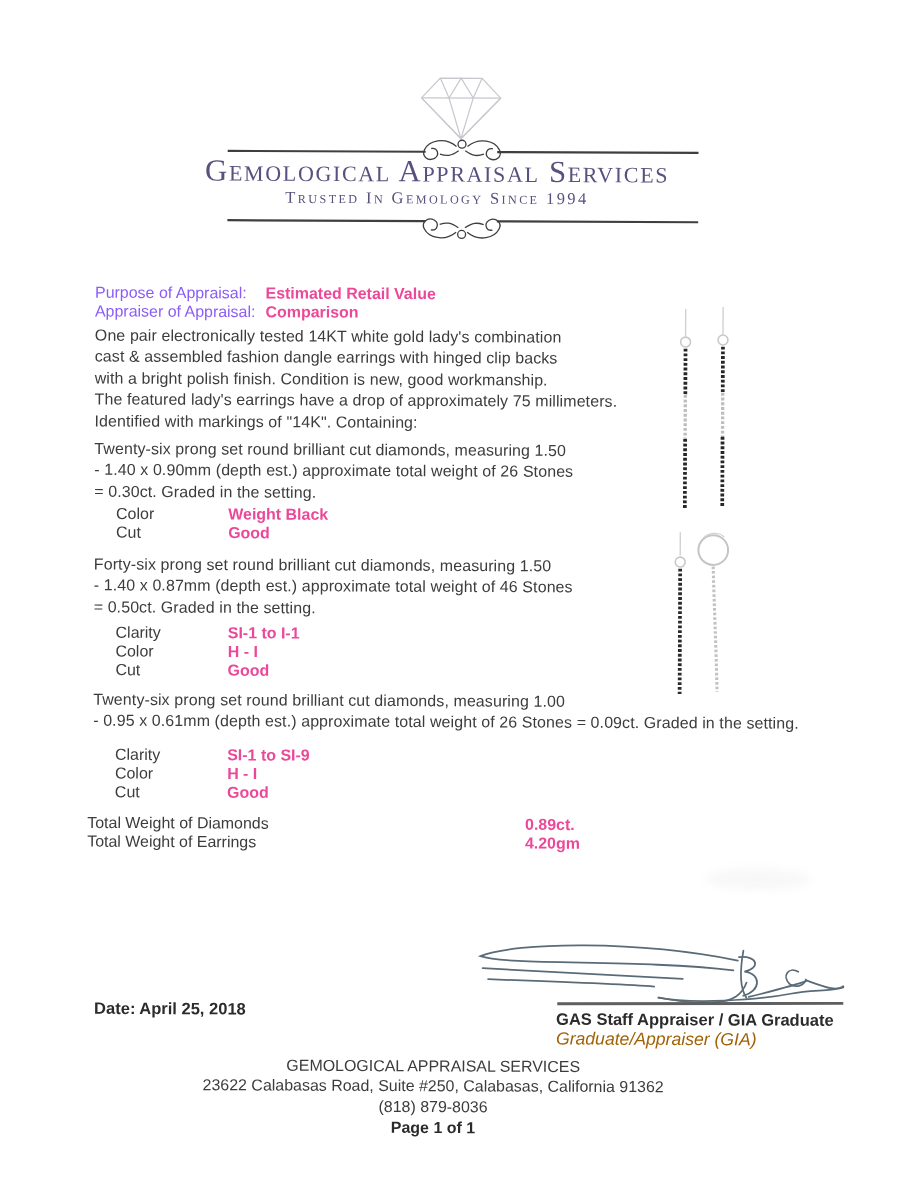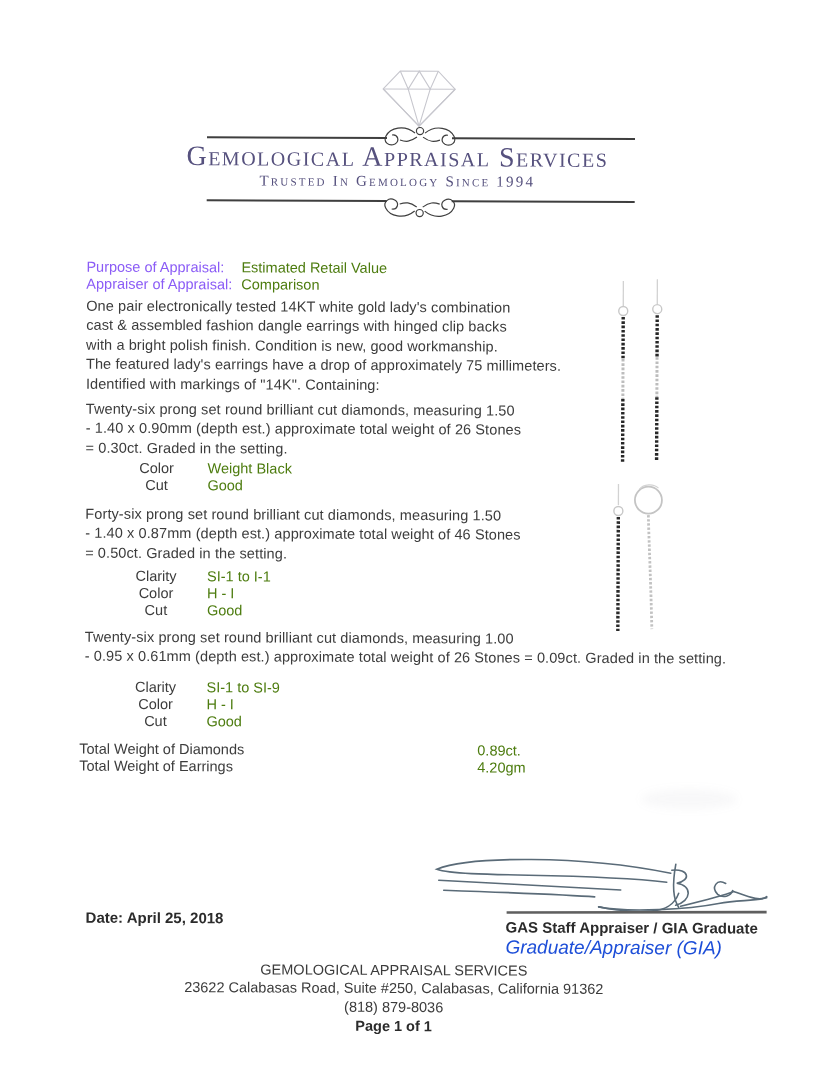--- a/index.html
+++ b/index.html
@@ -1,36 +1,36 @@
 <!DOCTYPE html>
 <html><head>
 <meta charset="utf-8">
 <style>
   html,body{margin:0;padding:0;background:#ffffff;}
   #page{position:relative;width:791px;height:1080px;background:#ffffff;overflow:hidden;
         font-family:"Liberation Sans",sans-serif;color:#3a3a3a;}
   #doc{position:absolute;inset:0;transform:rotate(0.25deg);transform-origin:50% 55%;}
   .abs{position:absolute;}
   .para{font-size:14.5px;line-height:19.4px;white-space:pre-line;letter-spacing:.1px;color:#3c3c3c;}
-  .b{font-weight:normal;color:#4d7c0f;}
+  .b{font-weight:bold;color:#ec4899;}
   .rule{position:absolute;height:2px;background:#3f3f3f;}
   .brand-title{font-family:"Liberation Serif",serif;font-variant:small-caps;
                color:#56517e;font-size:28px;letter-spacing:1.5px;text-align:center;width:100%;}
   .brand-tag{font-family:"Liberation Serif",serif;font-variant:small-caps;
              color:#56517e;font-size:15px;letter-spacing:2.2px;text-align:center;width:100%;}
   .kv-row{display:flex;font-size:14.5px;line-height:16.8px;}
   .kv-label{width:155px;color:#8b5cf6;}
   .grade-table{font-size:14.5px;line-height:17px;}
   .grade-row{display:flex;}
-  .grade-label{width:102px;color:#3c3c3c;text-align:center;}
+  .grade-label{width:102px;color:#3c3c3c;}
   .totals-row{display:flex;font-size:14.5px;line-height:16.5px;}
   .totals-label{width:398px;color:#3c3c3c;}
   .date-line{font-size:15px;font-weight:bold;color:#2b2b2b;}
   .signer-title{font-size:15px;font-weight:bold;color:#2b2b2b;}
-  .signer-cred{font-size:19px;font-style:italic;color:#1d4ed8;}
+  .signer-cred{font-size:16px;font-style:italic;color:#a16207;}
   .footer-stack{width:100%;text-align:center;font-size:14.5px;line-height:18.3px;color:#3c3c3c;}
   .footer-page{font-weight:bold;color:#2b2b2b;margin-top:1px;}
   .smudge{position:absolute;left:642px;top:788px;width:96px;height:20px;border-radius:50%;
           background:rgba(120,120,130,0.05);filter:blur(4px);}
 </style>
 </head>
 <body>
 
 <div id="page">
  <div id="doc">

